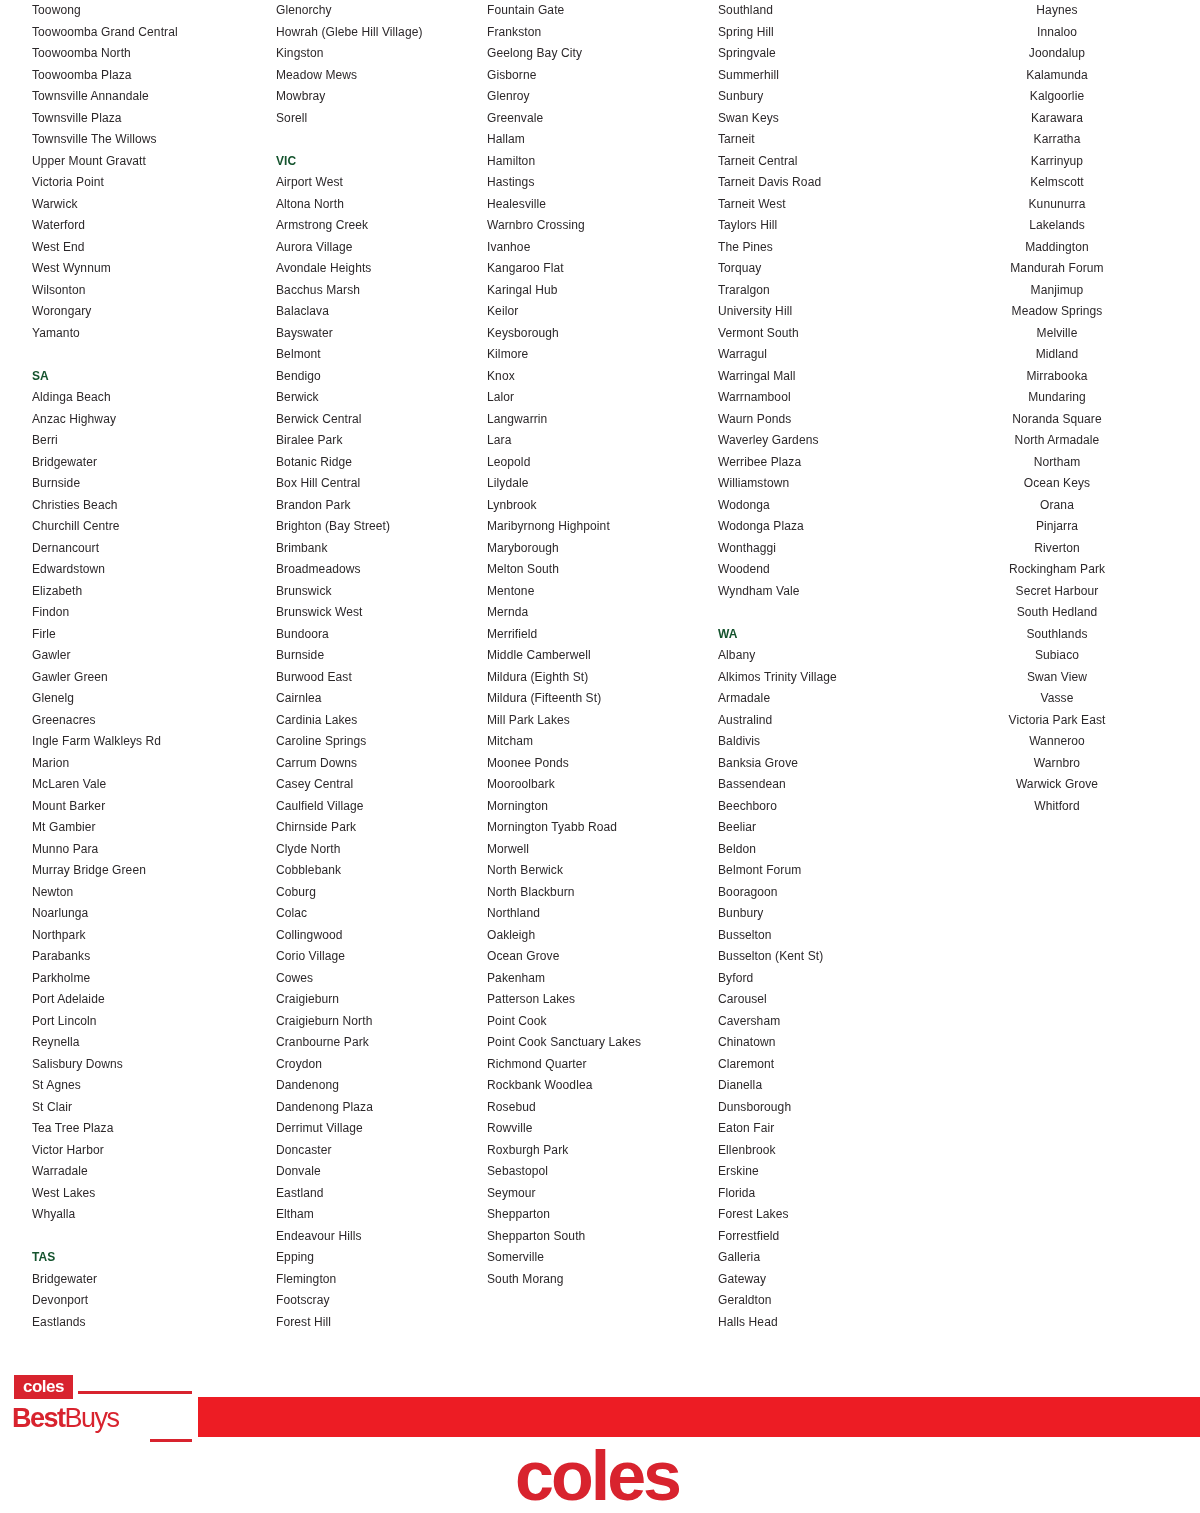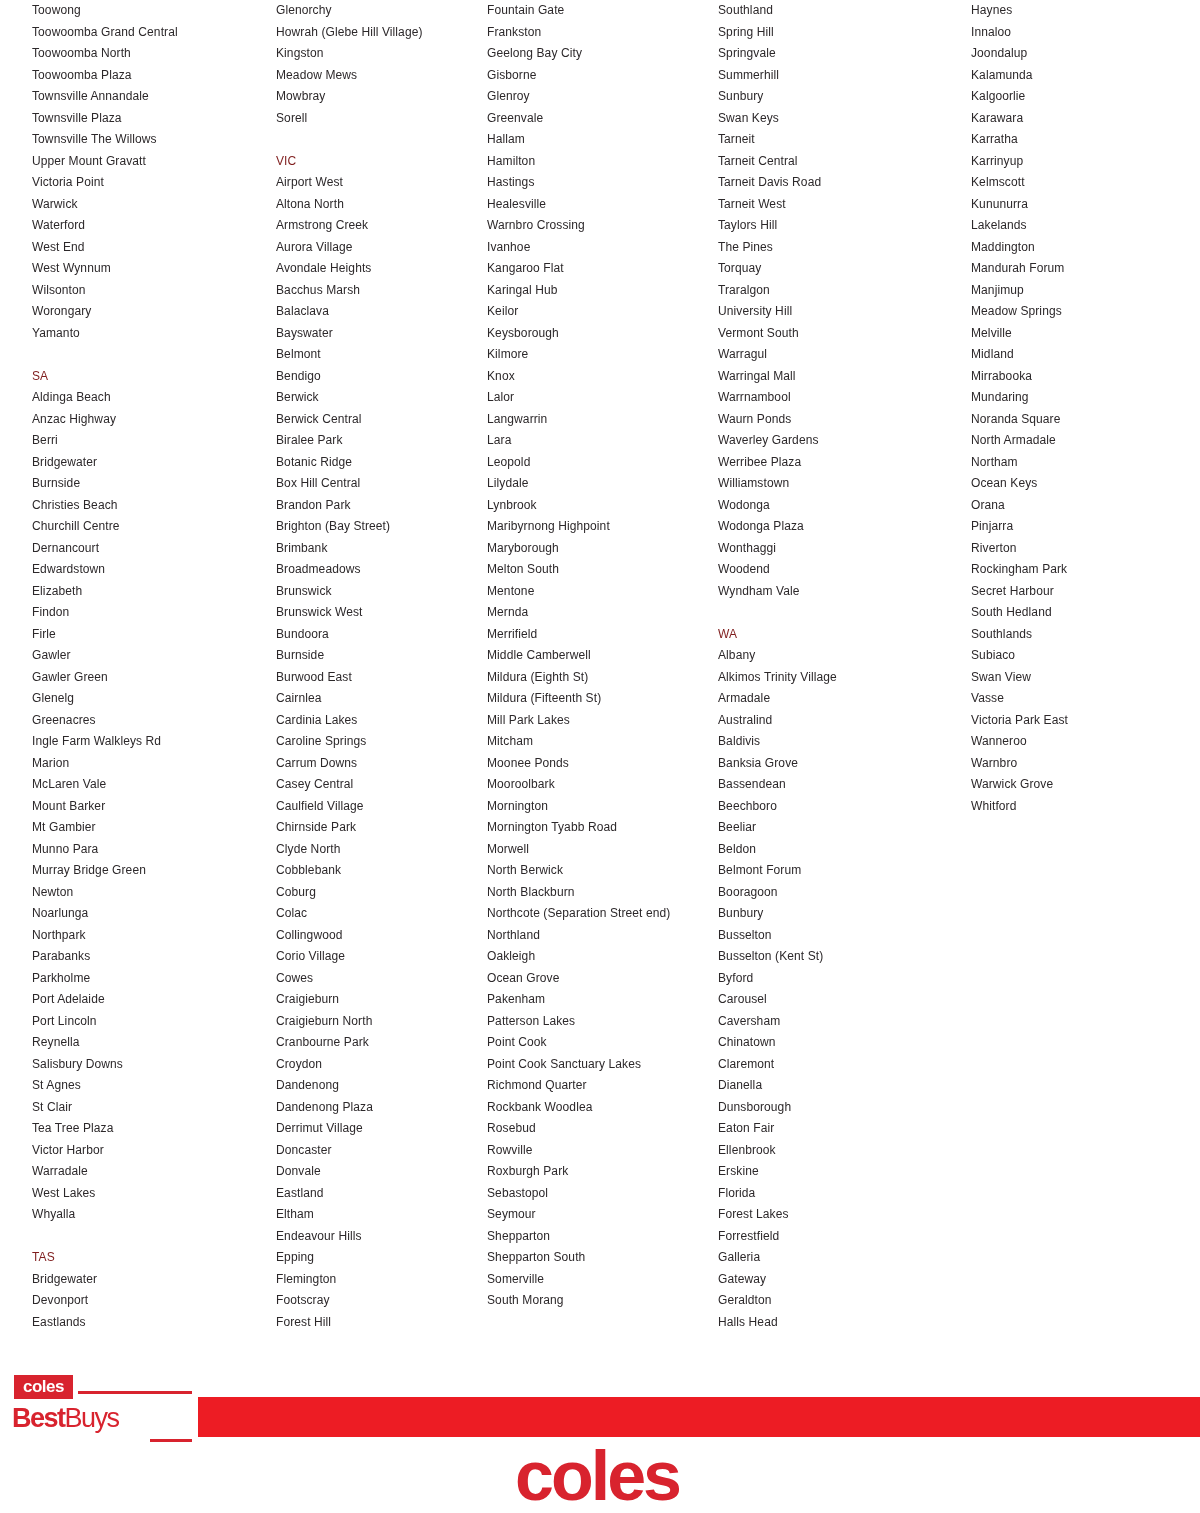--- a/index.html
+++ b/index.html
@@ -25,23 +25,23 @@
     width: 220px;
     font-size: 12px;
     line-height: 21.5px;
     color: var(--text-color);
     letter-spacing: 0.1px;
   }
   .col:nth-child(1) { left: 32px; }
   .col:nth-child(2) { left: 260px; margin-left: 16px; }
   .col:nth-child(3) { left: 487px; }
   .col:nth-child(4) { left: 718px; }
-  .col:nth-child(5) { left: 971px; }
+  .col:nth-child(5) { left: 947px; text-align: center; }
   .entry { white-space: normal; }
-  .entry.header { font-weight: normal; color: #7f1d1d; }
+  .entry.header { font-weight: bold; color: #14532d; }
   .spacer { height: 21.5px; }
 
   
   .bb-logo { position: absolute; left: 0; top: 1370px; width: 200px; height: 75px; }
   .bb-box {
     position: absolute; left: 14px; top: 5px; width: 59px; height: 24px;
     background: var(--logo-red);
     display: flex; align-items: center; justify-content: center;
   }
   .bb-box span {
@@ -235,21 +235,20 @@
       <div class="entry">Mildura (Fifteenth St)</div>
       <div class="entry">Mill Park Lakes</div>
       <div class="entry">Mitcham</div>
       <div class="entry">Moonee Ponds</div>
       <div class="entry">Mooroolbark</div>
       <div class="entry">Mornington</div>
       <div class="entry">Mornington Tyabb Road</div>
       <div class="entry">Morwell</div>
       <div class="entry">North Berwick</div>
       <div class="entry">North Blackburn</div>
-      <div class="entry">Northcote (Separation Street end)</div>
       <div class="entry">Northland</div>
       <div class="entry">Oakleigh</div>
       <div class="entry">Ocean Grove</div>
       <div class="entry">Pakenham</div>
       <div class="entry">Patterson Lakes</div>
       <div class="entry">Point Cook</div>
       <div class="entry">Point Cook Sanctuary Lakes</div>
       <div class="entry">Richmond Quarter</div>
       <div class="entry">Rockbank Woodlea</div>
       <div class="entry">Rosebud</div>

